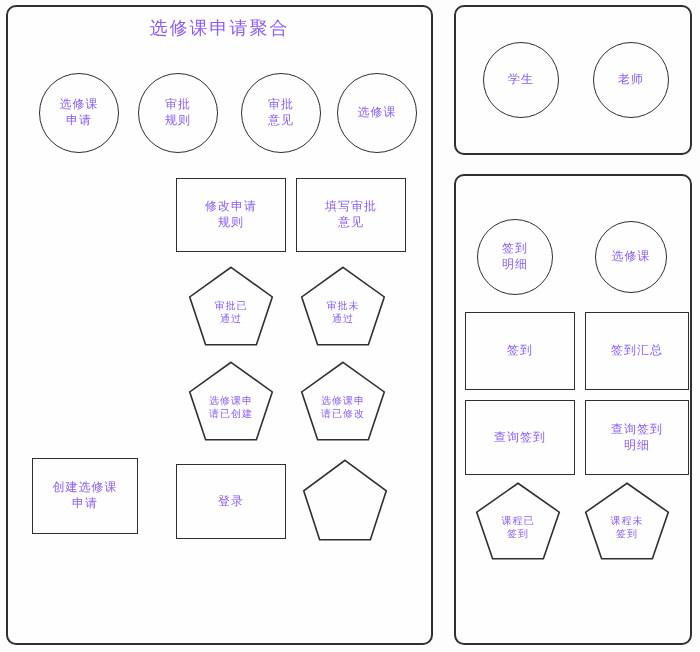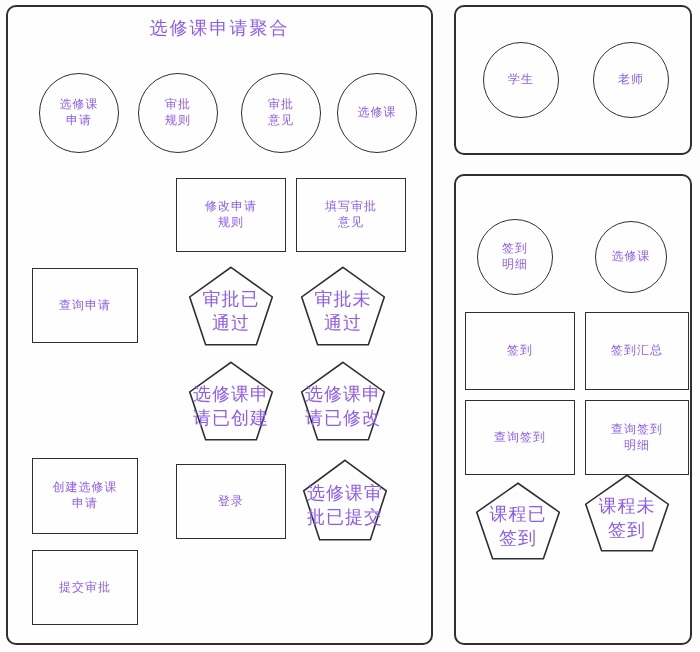--- a/index.html
+++ b/index.html
@@ -28,21 +28,21 @@
   }
   .rect {
     border:1.6px solid #2f2f2f; background:#fefefe;
   }
   .pent { background:transparent; border:none; }
   .pent svg { position:absolute; left:0; top:0; width:100%; height:100%; }
   .lbl {
     font-size:12px; line-height:1.3; letter-spacing:1px;
     white-space:pre-line; position:relative;
   }
-  .pent .lbl { font-size:18px; padding-top:11px; }
+  .pent .lbl { font-size:10px; padding-top:11px; }
 </style>
 </head>
 <body>
 
 <div class="stage">
 
   <section class="panel" style="left:6px;top:5px;width:427px;height:640px">
     <h2 class="panel-title">选修课申请聚合</h2>
 
     <div class="shape circle" style="left:31px;top:66px;width:80px;height:80px">
@@ -63,23 +63,20 @@
 
     <div class="shape rect" style="left:168px;top:171px;width:110px;height:74px">
       <span class="lbl">修改申请
 规则</span>
     </div>
     <div class="shape rect" style="left:288px;top:171px;width:110px;height:74px">
       <span class="lbl">填写审批
 意见</span>
     </div>
 
-    <div class="shape rect" style="left:24px;top:261px;width:106px;height:75px">
-      <span class="lbl">查询申请</span>
-    </div>
     <div class="shape pent" style="left:180px;top:259px;width:86px;height:80px">
       <svg viewBox="0 0 100 93" preserveAspectRatio="none" aria-hidden="true">
         <polygon points="50,1.5 98,36 79.5,91.5 20.5,91.5 2,36" fill="#fefefe" stroke="#2f2f2f" stroke-width="1.6" vector-effect="non-scaling-stroke"></polygon>
       </svg>
       <span class="lbl">审批已
 通过</span>
     </div>
     <div class="shape pent" style="left:292px;top:259px;width:86px;height:80px">
       <svg viewBox="0 0 100 93" preserveAspectRatio="none" aria-hidden="true">
         <polygon points="50,1.5 98,36 79.5,91.5 20.5,91.5 2,36" fill="#fefefe" stroke="#2f2f2f" stroke-width="1.6" vector-effect="non-scaling-stroke"></polygon>
@@ -107,27 +104,22 @@
       <span class="lbl">创建选修课
 申请</span>
     </div>
     <div class="shape rect" style="left:168px;top:457px;width:110px;height:75px">
       <span class="lbl">登录</span>
     </div>
     <div class="shape pent" style="left:294px;top:452px;width:86px;height:82px">
       <svg viewBox="0 0 100 93" preserveAspectRatio="none" aria-hidden="true">
         <polygon points="50,1.5 98,36 79.5,91.5 20.5,91.5 2,36" fill="#fefefe" stroke="#2f2f2f" stroke-width="1.6" vector-effect="non-scaling-stroke"></polygon>
       </svg>
-      <span class="lbl">选修课审
-批已提交</span>
     </div>
 
-    <div class="shape rect" style="left:24px;top:543px;width:106px;height:75px">
-      <span class="lbl">提交审批</span>
-    </div>
   </section>
 
   <section class="panel" style="left:454px;top:5px;width:238px;height:150px">
     <div class="shape circle" style="left:27px;top:35px;width:76px;height:76px">
       <span class="lbl">学生</span>
     </div>
     <div class="shape circle" style="left:137px;top:35px;width:76px;height:76px">
       <span class="lbl">老师</span>
     </div>
   </section>
@@ -157,21 +149,21 @@
 明细</span>
     </div>
 
     <div class="shape pent" style="left:19px;top:306px;width:86px;height:78px">
       <svg viewBox="0 0 100 93" preserveAspectRatio="none" aria-hidden="true">
         <polygon points="50,1.5 98,36 79.5,91.5 20.5,91.5 2,36" fill="#fefefe" stroke="#2f2f2f" stroke-width="1.6" vector-effect="non-scaling-stroke"></polygon>
       </svg>
       <span class="lbl">课程已
 签到</span>
     </div>
-    <div class="shape pent" style="left:128px;top:298px;width:86px;height:78px">
+    <div class="shape pent" style="left:128px;top:306px;width:86px;height:78px">
       <svg viewBox="0 0 100 93" preserveAspectRatio="none" aria-hidden="true">
         <polygon points="50,1.5 98,36 79.5,91.5 20.5,91.5 2,36" fill="#fefefe" stroke="#2f2f2f" stroke-width="1.6" vector-effect="non-scaling-stroke"></polygon>
       </svg>
       <span class="lbl">课程未
 签到</span>
     </div>
   </section>
 
 </div>
 

